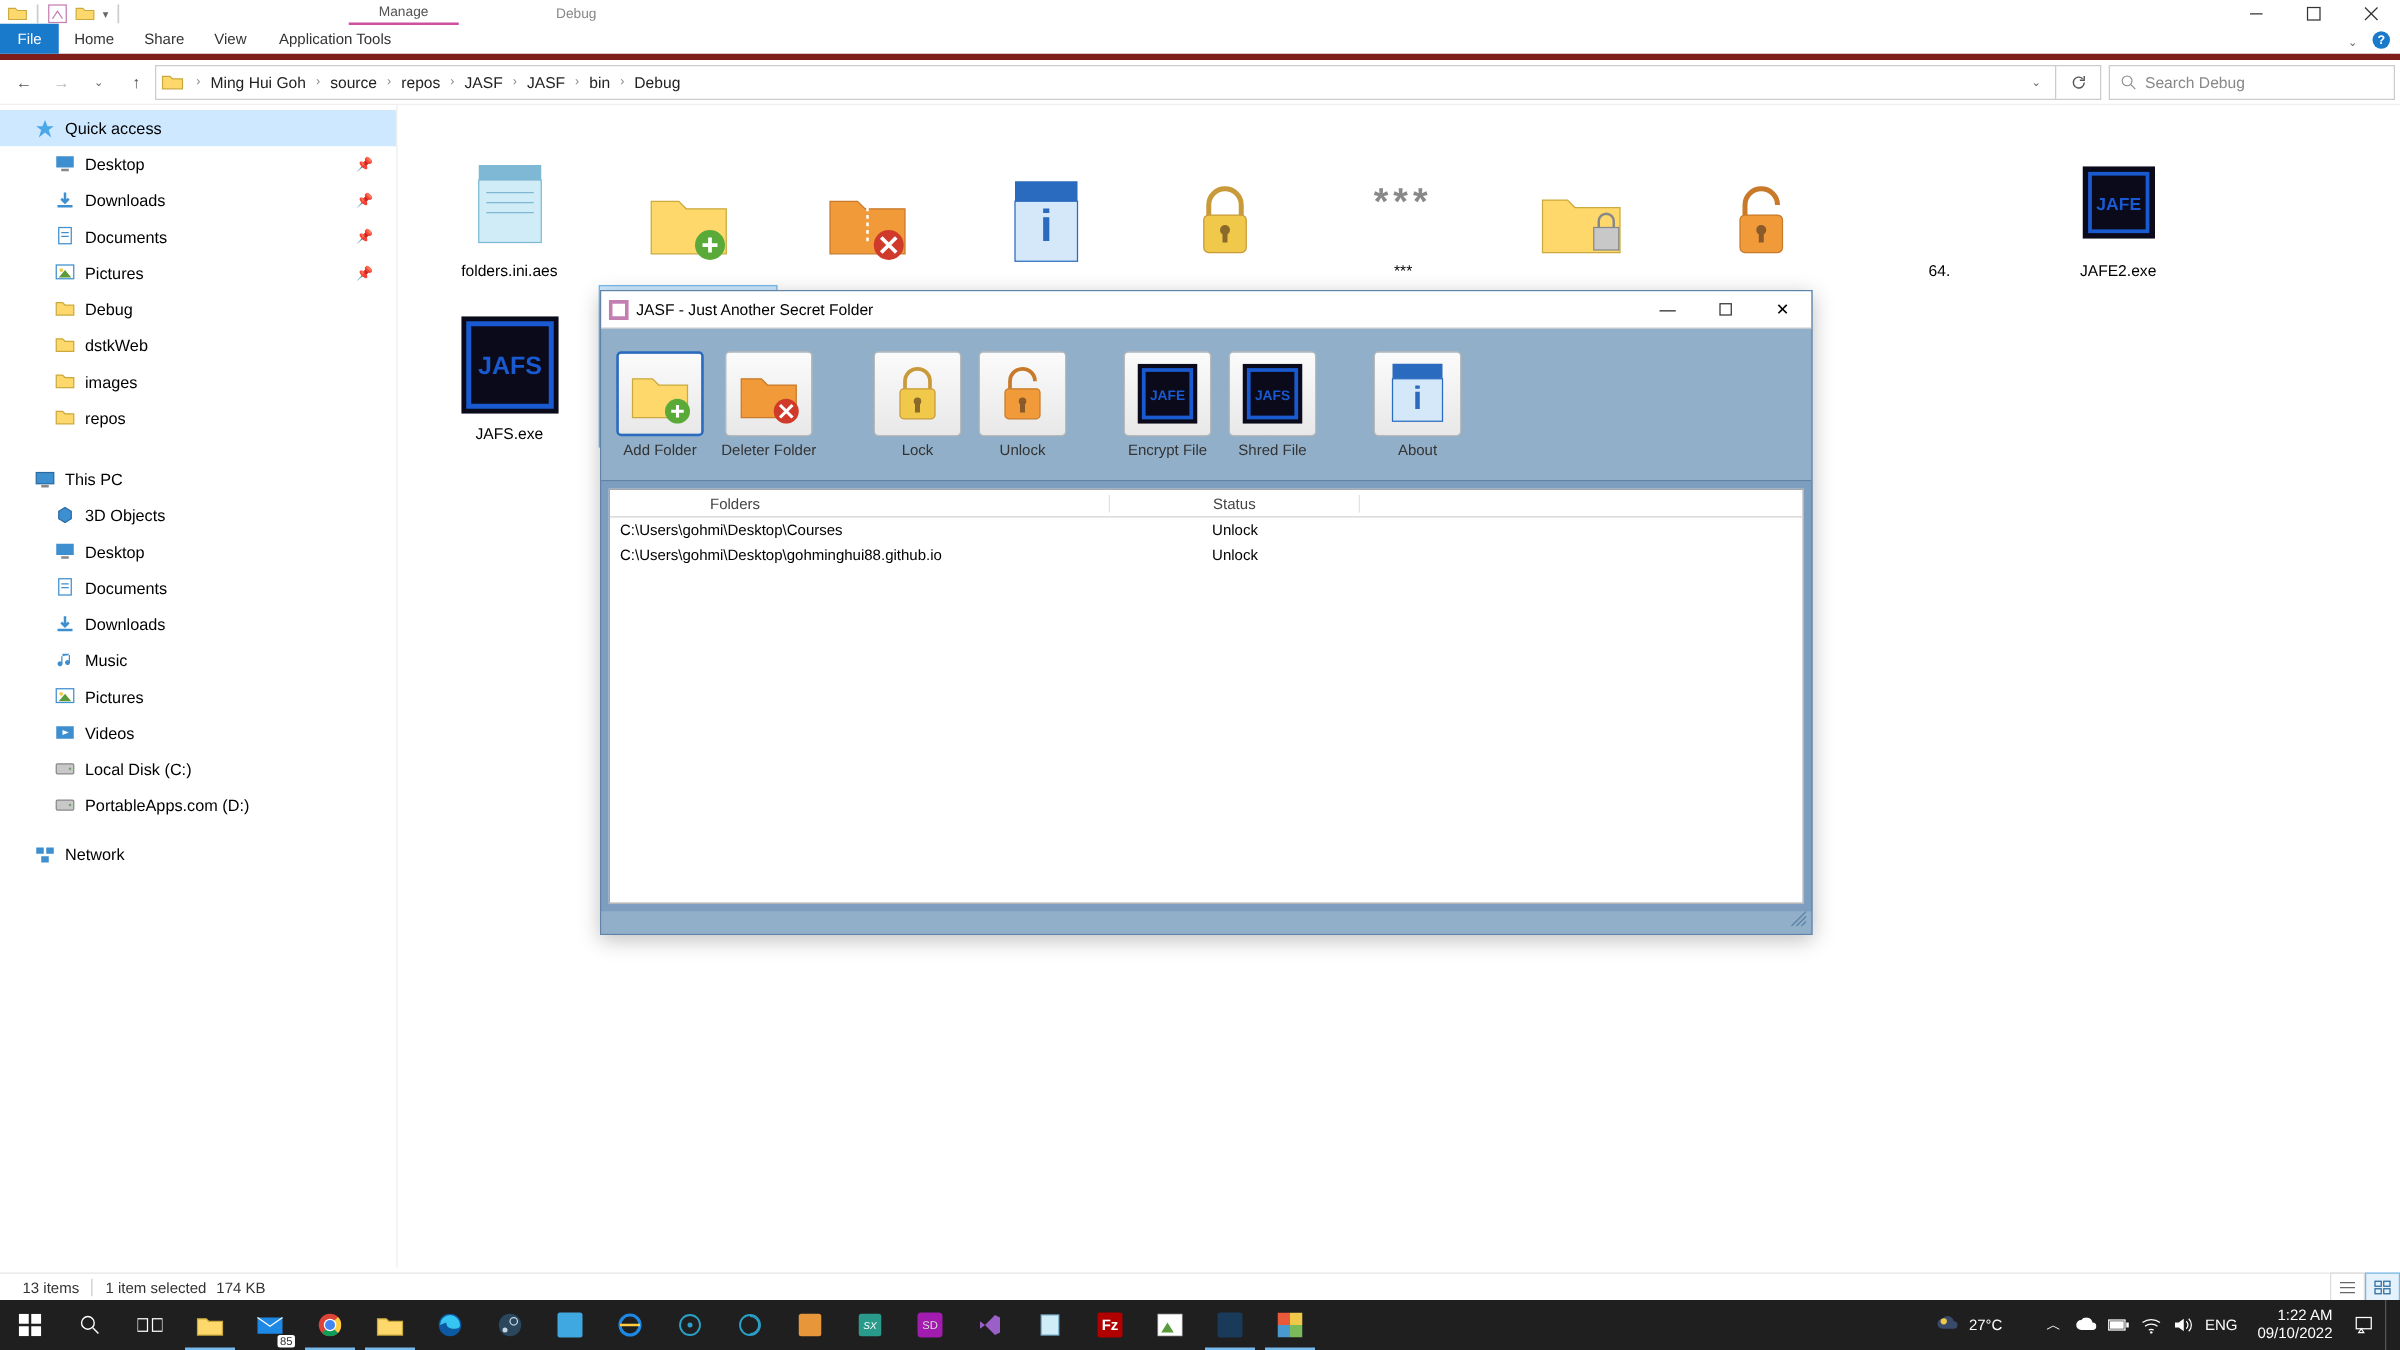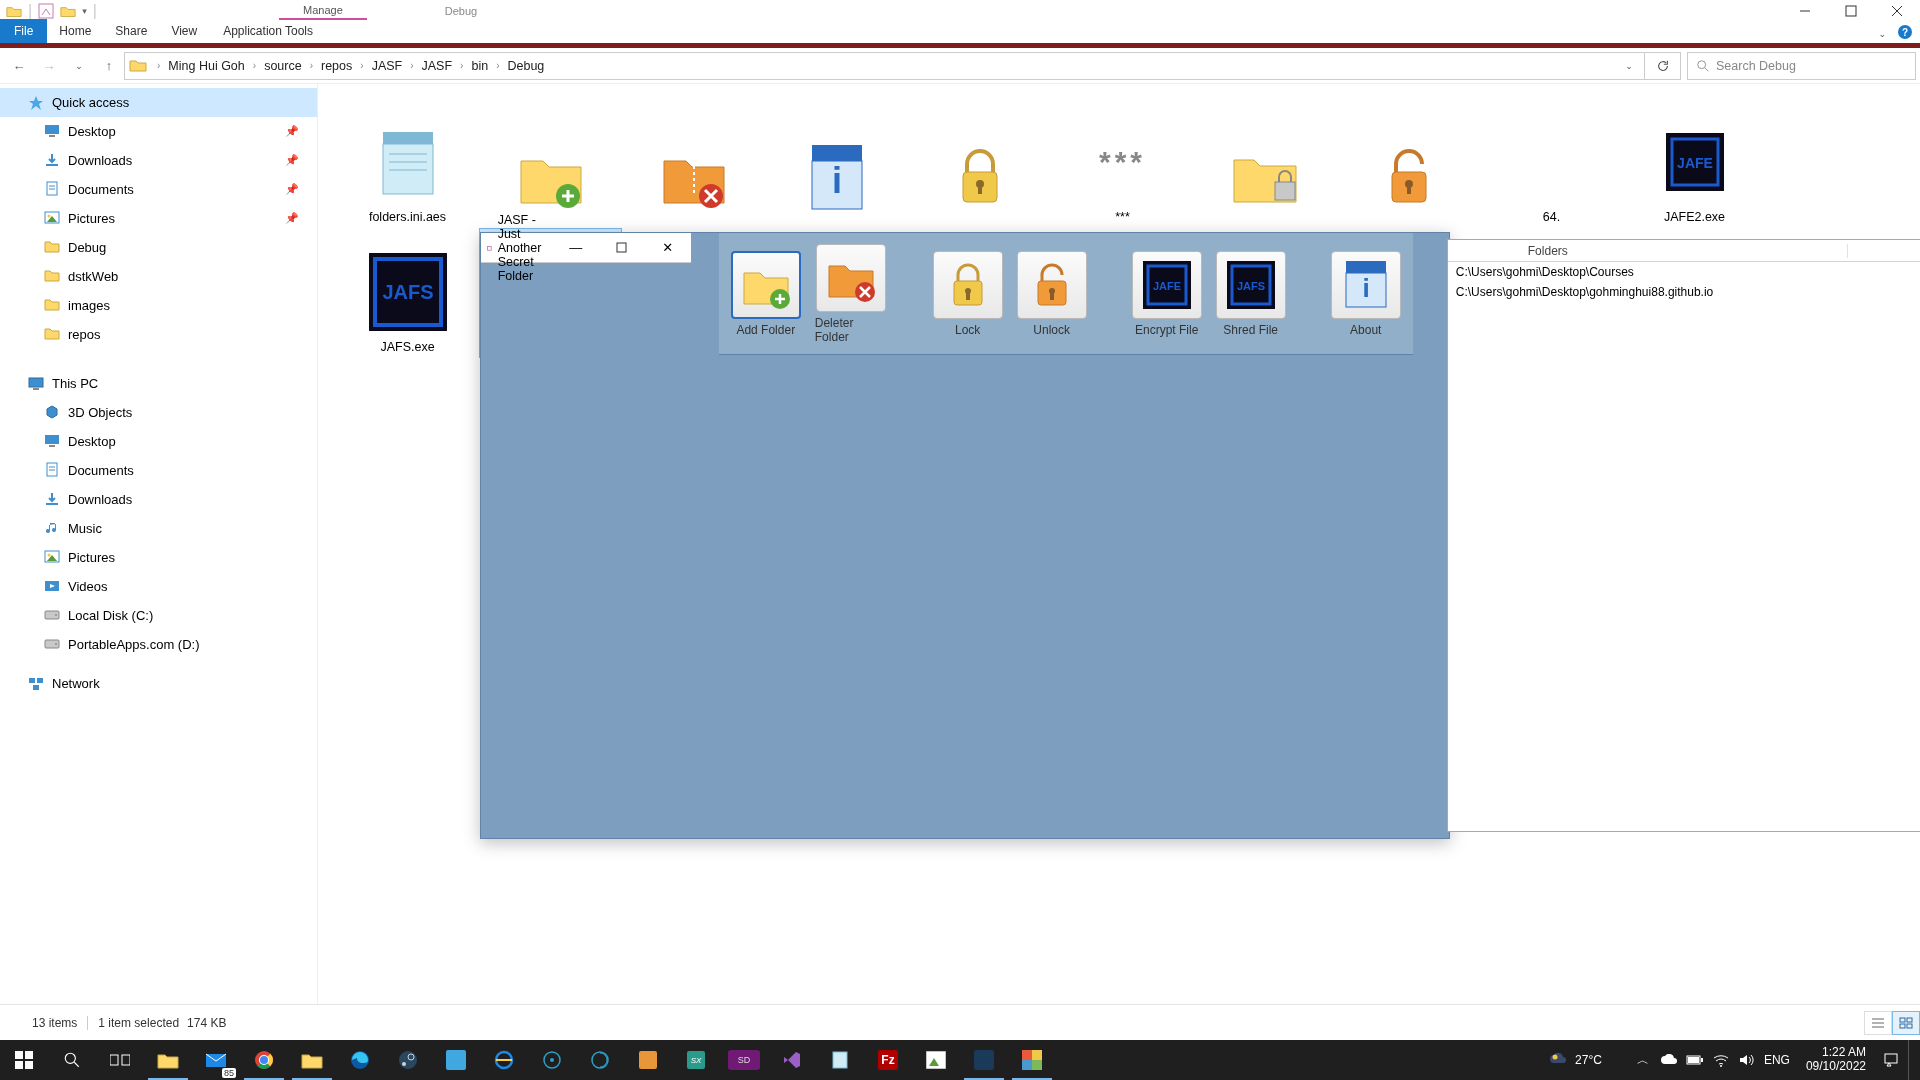--- a/index.html
+++ b/index.html
@@ -50,37 +50,37 @@
 .nav-label { flex: 1; }
 
 
 .content { flex: 1; padding: 14px 18px; display: flex; flex-wrap: wrap; align-content: flex-start; gap: 0; position: relative;}
 .file-item { width: 143px; height: 130px; display: flex; flex-direction: column; align-items: center; justify-content: flex-end; padding-bottom: 2px; font-size: 12.5px; text-align: center; }
 .file-item.selected { background: #cde8ff; border: 1px solid #7ab8e8; }
 .file-item .thumb { width: 80px; height: 80px; margin-bottom: 8px; display:flex; align-items:center; justify-content:center; position:relative;}
 .file-item .fname { padding: 0 4px; line-height: 1.25; }
 
 
-.statusbar { position: absolute; bottom: 40px; left: 0; right: 0; height: 36px; border-top: 1px solid #e5e5e5; display: flex; align-items: center; font-size: 12px; padding-left: 32px; color: #333; background:#fff;}
+.statusbar { position: absolute; bottom: 40px; left: 0; right: 0; height: 22px; border-top: 1px solid #e5e5e5; display: flex; align-items: center; font-size: 12px; padding-left: 18px; color: #333; background:#fff;}
 .statusbar .divider { width: 1px; height: 14px; background: #ccc; margin: 0 10px;}
 .statusbar .view-btns { margin-left: auto; display: flex; }
 .statusbar .vbtn { width: 28px; height: 24px; border: 1px solid #ddd; display:flex; align-items:center; justify-content:center;}
 .statusbar .vbtn.active { background: #e6f2fb; border-color:#7ab8e8;}
 
 
 .taskbar { position: absolute; bottom: 0; left: 0; right: 0; height: 40px; background: #1f1f1f; display: flex; align-items: center; }
 .tb-btn { width: 48px; height: 40px; display: flex; align-items: center; justify-content: center; position: relative;}
 .tb-btn.active::after { content:""; position:absolute; bottom:0; left:4px; right:4px; height:2px; background:#76b9ed;}
 .tray { margin-left: auto; display: flex; align-items: center; color: #fff; font-size: 12px; gap: 8px; padding-right: 6px;}
 .tray .tray-icon { width:18px; height:18px; display:flex; align-items:center; justify-content:center;}
 .tray .clock { text-align: right; line-height: 1.15; font-size: 12px; padding: 0 8px;}
 .tray .weather { display:flex; align-items:center; gap:6px; margin-right: 24px;}
 
 
-.jasf-window { position: absolute; left: 480px; top: 232px; width: 970px; height: 607px; background: #7e9ec0; border: 1px solid #5f84a8; box-shadow: 0 4px 16px rgba(0,0,0,0.25); display:flex; flex-direction:row;gap:28px;}
+.jasf-window { position: absolute; left: 480px; top: 232px; width: 970px; height: 516px; background: #7e9ec0; border: 1px solid #5f84a8; box-shadow: 0 4px 16px rgba(0,0,0,0.25); display:flex; flex-direction:column;}
 .jasf-title { height: 30px; background: #fff; display: flex; align-items: center; padding-left: 6px; font-size: 12.5px; border-bottom: 1px solid #ccc;}
 .jasf-title .jicon { width: 16px; height: 16px; margin-right: 6px;}
 .jasf-title .wbtns { margin-left: auto; display: flex;}
 .jasf-title .wbtn { width: 46px; height: 28px; display: flex; align-items: center; justify-content: center; font-size: 13px;}
 .jasf-toolbar { height: 122px; background: #91afc8; border-bottom: 1px solid #5f84a8; display: flex; align-items: center; padding: 8px 10px; gap: 10px;}
 .jasf-tbtn { display: flex; flex-direction: column; align-items: center; font-size: 12px; color: #333; padding: 4px 2px;}
 .jasf-tbtn .jico { width: 70px; height: 68px; background: linear-gradient(#fbfbfb,#e8e8e8); border: 1px solid #b9b9b9; border-radius: 4px; display:flex; align-items:center; justify-content:center; margin-bottom: 4px;}
 .jasf-tbtn.first .jico { border: 2px solid #2a6bbf; }
 .jasf-gap { width: 22px; }
 .jasf-list { flex:1; background: #fff; border: 1px solid #a8a8a8; margin: 6px; font-size: 12px; }
@@ -696,21 +696,21 @@
         <path d="M10 3a7 7 0 0 1 0 14" fill="none" stroke="#2aa0c8"></path>
       </svg>
     </div>
   <div class="tb-btn">
       <span class="sq" style="width:18px;height:18px;background:#e8963a;border-radius:2px;"></span>
     </div>
   <div class="tb-btn">
       <span class="sq" style="width:18px;height:18px;background:#2a9a8a;color:#fff;font-size:8px;display:flex;align-items:center;justify-content:center;font-style:italic;">SX</span>
     </div>
   <div class="tb-btn">
-      <span class="sq" style="width:32px;height:20px;background:#701a75;color:#ddd;font-size:9px;display:flex;align-items:center;justify-content:center;border-radius:3px;">SD</span>
+      <span class="sq" style="width:20px;height:20px;background:#a21caf;color:#ddd;font-size:9px;display:flex;align-items:center;justify-content:center;border-radius:3px;">SD</span>
     </div>
   <div class="tb-btn">
       <svg width="20" height="20">
         <path d="M14 2l4 2v12l-4 2-8-8 8-8zM6 10l-4 3V7z" fill="#9b5fc8"></path>
       </svg>
     </div>
   <div class="tb-btn">
       <svg width="18" height="20">
         <rect x="2" y="2" width="14" height="16" fill="#d0ecf6" stroke="#7fb8d4"></rect>
       </svg>

